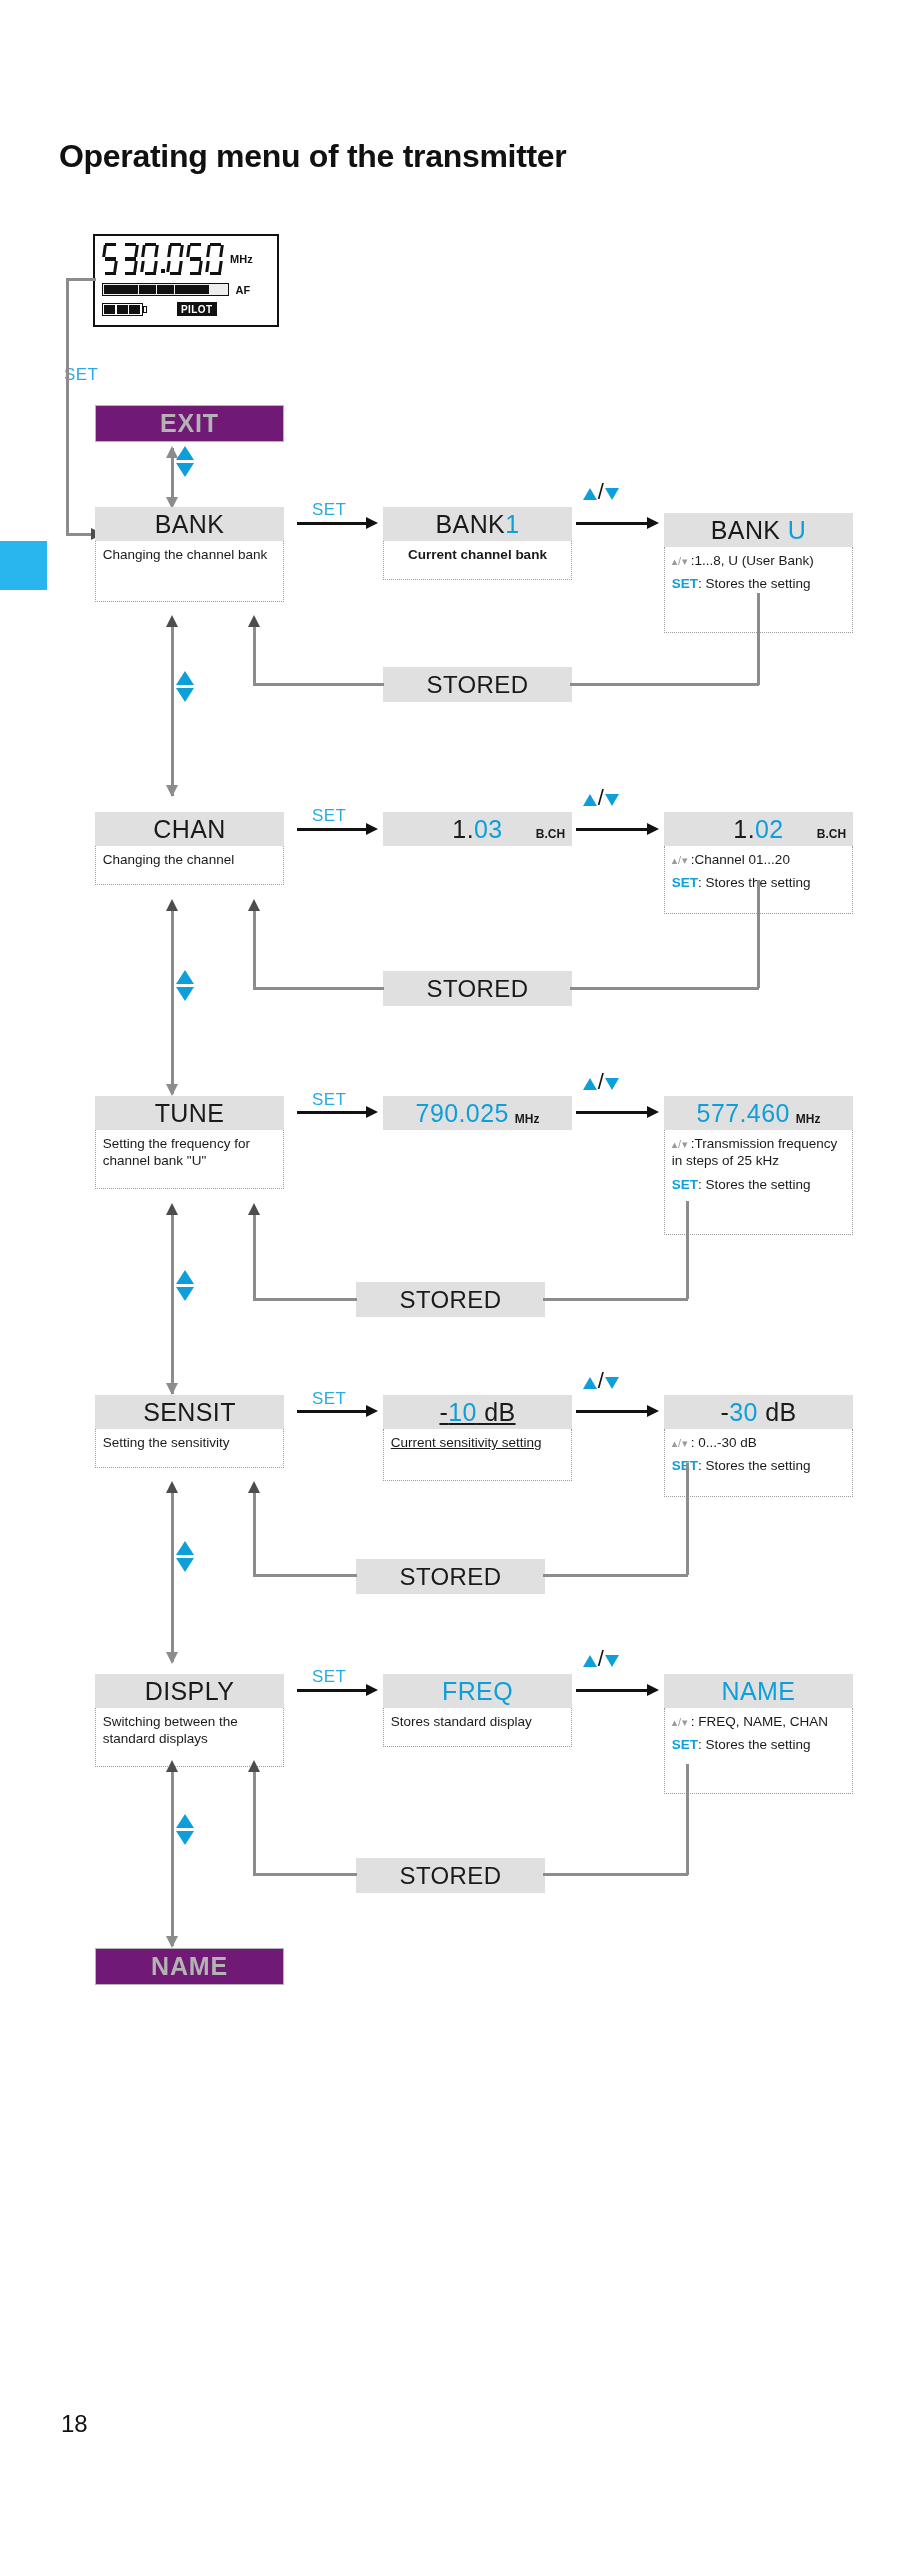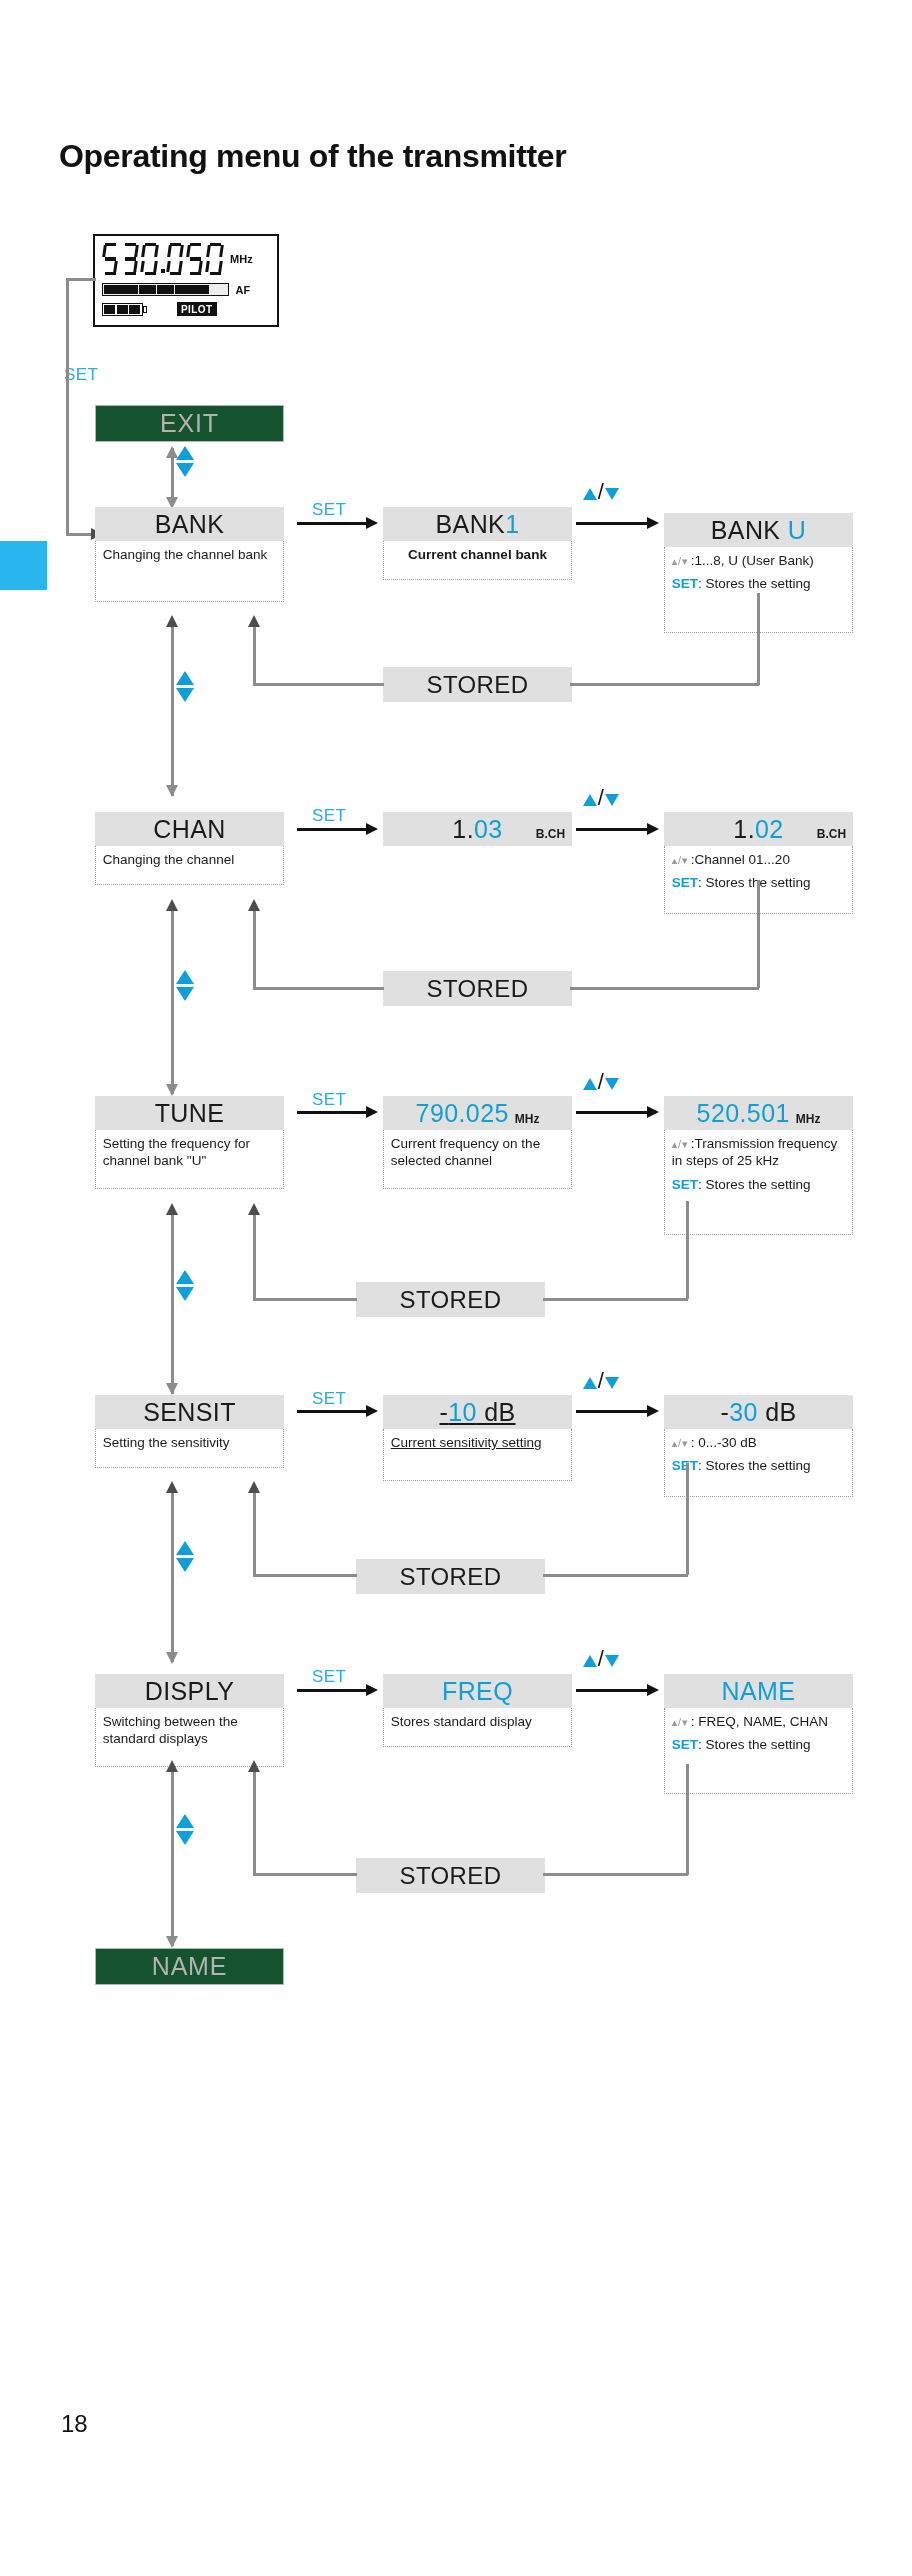--- a/index.html
+++ b/index.html
@@ -220,28 +220,29 @@
     letter-spacing: 0.8px;
     margin-right: 2.5px;
   }
   .node-body .setline { display: block; }
   .node-body .set-kw { color: #0e9fdb; font-weight: bold; }
 
   
   .ghost-box {
     position: absolute;
     border: 1.7px solid #b5b5b5;
-    background: #14532d;
+    background: #701a75;
     box-sizing: border-box;
     display: flex;
     align-items: center;
     justify-content: center;
     color: #b3b3b3;
     font-size: 25px;
     letter-spacing: 0.8px;
+    font-weight: bold;
   }
 
   
   .stored-box {
     position: absolute;
     background: #e0e0e0;
     display: flex;
     align-items: center;
     justify-content: center;
     font-size: 24px;
@@ -568,34 +569,33 @@
 
 <div class="keylabel abs" style="left:312px; top:1090px;">SET</div>
 <div class="ln black abs" style="left:297px; top:1111px; width:72px; height:2.5px;"></div>
 <div class="arrowhead ah-right abs" style="left:366px; top:1106px;"></div>
 
 <div class="node" style="left:383px; top:1096px; width:189px;">
   <div class="node-head center-only blue">
     <span class="head-main">790.025</span>
     <span class="head-unit">MHz</span>
   </div>
-  <div class="node-body" style="height:59px;">Current frequency on the selected channel</div>
 </div>
 
 <div class="updown" style="left:583px; top:1073px;">
   <span class="tri-up"></span>
   <span class="slash">/</span>
   <span class="tri-down"></span>
 </div>
 <div class="ln black abs" style="left:576px; top:1111px; width:74px; height:2.5px;"></div>
 <div class="arrowhead ah-right abs" style="left:647px; top:1106px;"></div>
 
 <div class="node" style="left:664px; top:1096px; width:189px;">
   <div class="node-head center-only blue">
-    <span class="head-main">520.501</span>
+    <span class="head-main">577.460</span>
     <span class="head-unit">MHz</span>
   </div>
   <div class="node-body" style="height:105px;">
     <span class="range-line">
       <span class="upicon">▴/▾</span><span><span>:</span><span>Transmission frequency in steps of 25 kHz</span></span>
     </span>
     <span class="setline">
       <span class="set-kw">SET</span><span>: Stores the setting</span>
     </span>
   </div>

